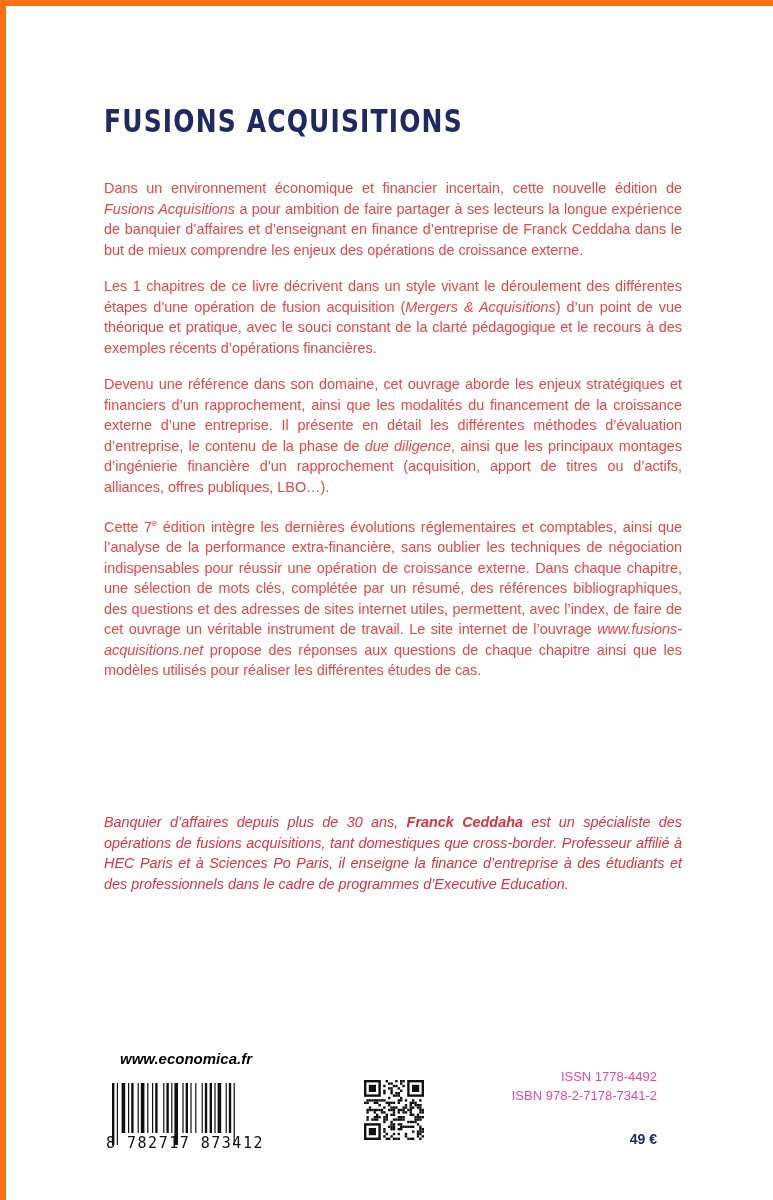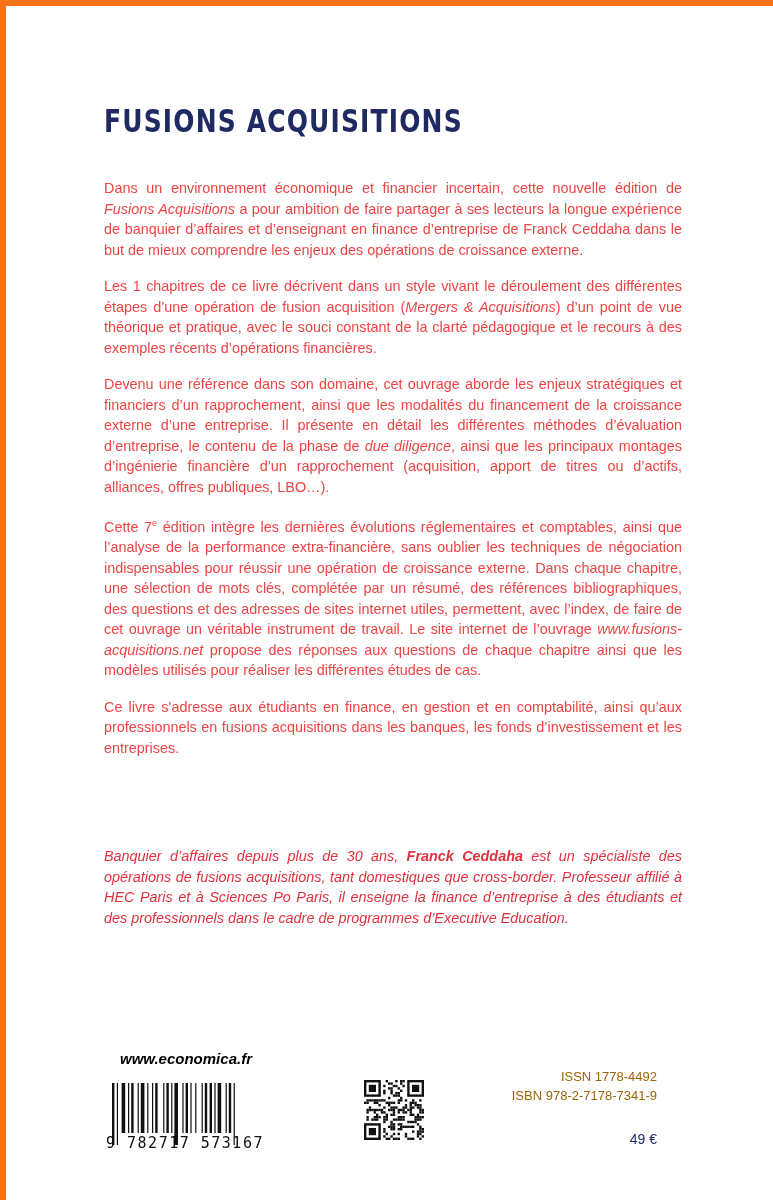--- a/index.html
+++ b/index.html
@@ -17,61 +17,60 @@
   }
   .body-text {
     position: absolute; left: 98px; width: 578px;
     font-family: "Liberation Sans", sans-serif;
     font-size: 14.4px; line-height: 20.5px; color: #ef4444;
     text-align: justify;
   }
   .body-text p { margin: 0 0 16px 0; }
   .body-text em { font-style: italic; }
   .author {
-    position: absolute; left: 98px; top: 840px; width: 578px;
+    position: absolute; left: 98px; top: 806px; width: 578px;
     font-family: "Liberation Sans", sans-serif; font-style: italic;
     font-size: 14.4px; line-height: 20.5px; color: #e0313e;
     text-align: justify;
   }
   .author b { font-weight: bold; }
   .website {
     position: absolute; left: 114px; top: 1044px;
     font-family: "Liberation Sans", sans-serif; font-weight: bold; font-style: italic;
     font-size: 15px; color: #000000;
   }
   .barcode { position: absolute; left: 100px; top: 1077px; width: 170px; height: 70px; }
   .barcode-num {
     position: absolute; left: 100px; top: 1128px; width: 170px;
     font-family: "DejaVu Sans Mono", monospace; font-size: 15px; letter-spacing: 1.5px;
     color: #111; background: transparent;
   }
   .qr { position: absolute; left: 358px; top: 1074px; width: 60px; height: 60px; }
   .issn {
     position: absolute; right: 120px; top: 1061px; text-align: right;
-    font-family: "Liberation Sans", sans-serif; font-size: 13px; line-height: 19px; color: #a16207;
+    font-family: "Liberation Sans", sans-serif; font-size: 13px; line-height: 19px; color: #ec4899;
   }
   .price {
     position: absolute; right: 120px; top: 1125px;
-    font-family: "Liberation Sans", sans-serif; font-weight: normal;
+    font-family: "Liberation Sans", sans-serif; font-weight: bold;
     font-size: 14px; color: #1f2a63;
   }
 </style>
 </head>
 <body>
 
 <div class="page">
 
   <div class="title">FUSIONS ACQUISITIONS</div>
 
   <div class="body-text" style="top:172px;">
     <p><span>Dans un environnement économique et financier incertain, cette nouvelle édition de </span><em>Fusions Acquisitions</em><span> a pour ambition de faire partager à ses lecteurs la longue expérience de banquier d’affaires et d’enseignant en finance d’entreprise de Franck Ceddaha dans le but de mieux comprendre les enjeux des opérations de croissance externe.</span></p>
     <p><span>Les 1 chapitres de ce livre décrivent dans un style vivant le déroulement des différentes étapes d’une opération de fusion acquisition (</span><em>Mergers &amp; Acquisitions</em><span>) d’un point de vue théorique et pratique, avec le souci constant de la clarté pédagogique et le recours à des exemples récents d’opérations financières.</span></p>
     <p><span>Devenu une référence dans son domaine, cet ouvrage aborde les enjeux stratégiques et financiers d’un rapprochement, ainsi que les modalités du financement de la croissance externe d’une entreprise. Il présente en détail les différentes méthodes d’évaluation d’entreprise, le contenu de la phase de </span><em>due diligence</em><span>, ainsi que les principaux montages d’ingénierie financière d’un rapprochement (acquisition, apport de titres ou d’actifs, alliances, offres publiques, LBO…).</span></p>
     <p><span>Cette 7</span><sup style="font-size:9px;">e</sup><span> édition intègre les dernières évolutions réglementaires et comptables, ainsi que l’analyse de la performance extra-financière, sans oublier les techniques de négociation indispensables pour réussir une opération de croissance externe. Dans chaque chapitre, une sélection de mots clés, complétée par un résumé, des références bibliographiques, des questions et des adresses de sites internet utiles, permettent, avec l’index, de faire de cet ouvrage un véritable instrument de travail. Le site internet de l’ouvrage </span><em>www.fusions-acquisitions.net</em><span> propose des réponses aux questions de chaque chapitre ainsi que les modèles utilisés pour réaliser les différentes études de cas.</span></p>
-    <p>Ce livre s’adresse aux étudiants en finance, en gestion et en comptabilité, ainsi qu’aux professionnels en fusions acquisitions dans les banques, les fonds d’investissement et les entreprises.</p>
   </div>
 
   <div class="author"><span>Banquier d’affaires depuis plus de 30 ans, </span><b>Franck Ceddaha</b><span> est un spécialiste des opérations de fusions acquisitions, tant domestiques que cross-border. Professeur affilié à HEC Paris et à Sciences Po Paris, il enseigne la finance d’entreprise à des étudiants et des professionnels dans le cadre de programmes d’Executive Education.</span></div>
 
   <div class="website">www.economica.fr</div>
 
   <svg class="barcode" viewBox="0 0 170 70" id="barcode-svg">
       <rect x="6" y="0" width="2.4" height="62" fill="#111"></rect>
       <rect x="10.799999999999999" y="0" width="1.2" height="62" fill="#111"></rect>
       <rect x="15.599999999999998" y="0" width="3.5999999999999996" height="50" fill="#111"></rect>
@@ -92,21 +91,21 @@
       <rect x="89.19999999999999" y="0" width="1.2" height="50" fill="#111"></rect>
       <rect x="95.59999999999998" y="0" width="1.2" height="50" fill="#111"></rect>
       <rect x="98.79999999999997" y="0" width="2.4" height="50" fill="#111"></rect>
       <rect x="103.59999999999997" y="0" width="2.4" height="50" fill="#111"></rect>
       <rect x="108.39999999999996" y="0" width="1.2" height="50" fill="#111"></rect>
       <rect x="111.59999999999995" y="0" width="3.5999999999999996" height="50" fill="#111"></rect>
       <rect x="119.59999999999995" y="0" width="1.2" height="50" fill="#111"></rect>
       <rect x="122.79999999999994" y="0" width="2.4" height="50" fill="#111"></rect>
       <rect x="127.59999999999994" y="0" width="1.2" height="62" fill="#111"></rect>
     </svg>
-  <div class="barcode-num">9 782717 573167</div>
+  <div class="barcode-num">8 782717 873412</div>
 
   <svg class="qr" viewBox="0 0 25 25" id="qr-svg">
       <rect x="0" y="0" width="7" height="7" fill="#111"></rect>
       <rect x="1" y="1" width="5" height="5" fill="#fff"></rect>
       <rect x="2" y="2" width="3" height="3" fill="#111"></rect>
       <rect x="18" y="0" width="7" height="7" fill="#111"></rect>
       <rect x="19" y="1" width="5" height="5" fill="#fff"></rect>
       <rect x="20" y="2" width="3" height="3" fill="#111"></rect>
       <rect x="0" y="18" width="7" height="7" fill="#111"></rect>
       <rect x="1" y="19" width="5" height="5" fill="#fff"></rect>
@@ -292,17 +291,17 @@
       <rect x="13" y="24" width="1" height="1" fill="#111"></rect>
       <rect x="14" y="24" width="1" height="1" fill="#111"></rect>
       <rect x="18" y="24" width="1" height="1" fill="#111"></rect>
       <rect x="19" y="24" width="1" height="1" fill="#111"></rect>
       <rect x="20" y="24" width="1" height="1" fill="#111"></rect>
       <rect x="23" y="24" width="1" height="1" fill="#111"></rect>
     </svg>
 
   <div class="issn">
     <div>ISSN 1778-4492</div>
-    <div>ISBN 978-2-7178-7341-9</div>
+    <div>ISBN 978-2-7178-7341-2</div>
   </div>
 
   <div class="price">49 €</div>
 </div>
 
 </body></html>

